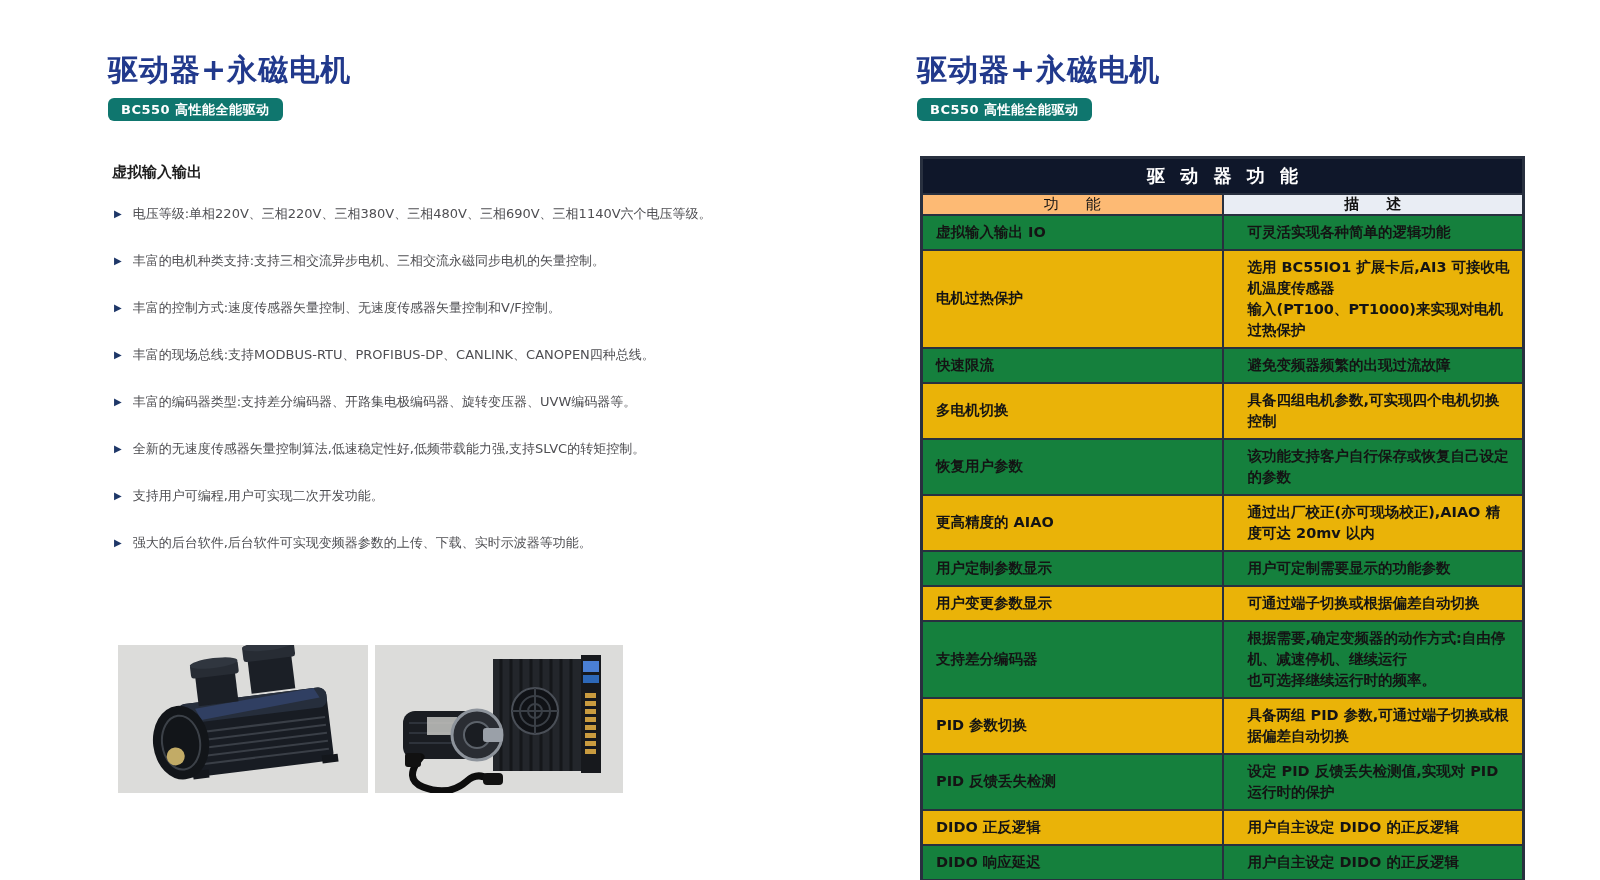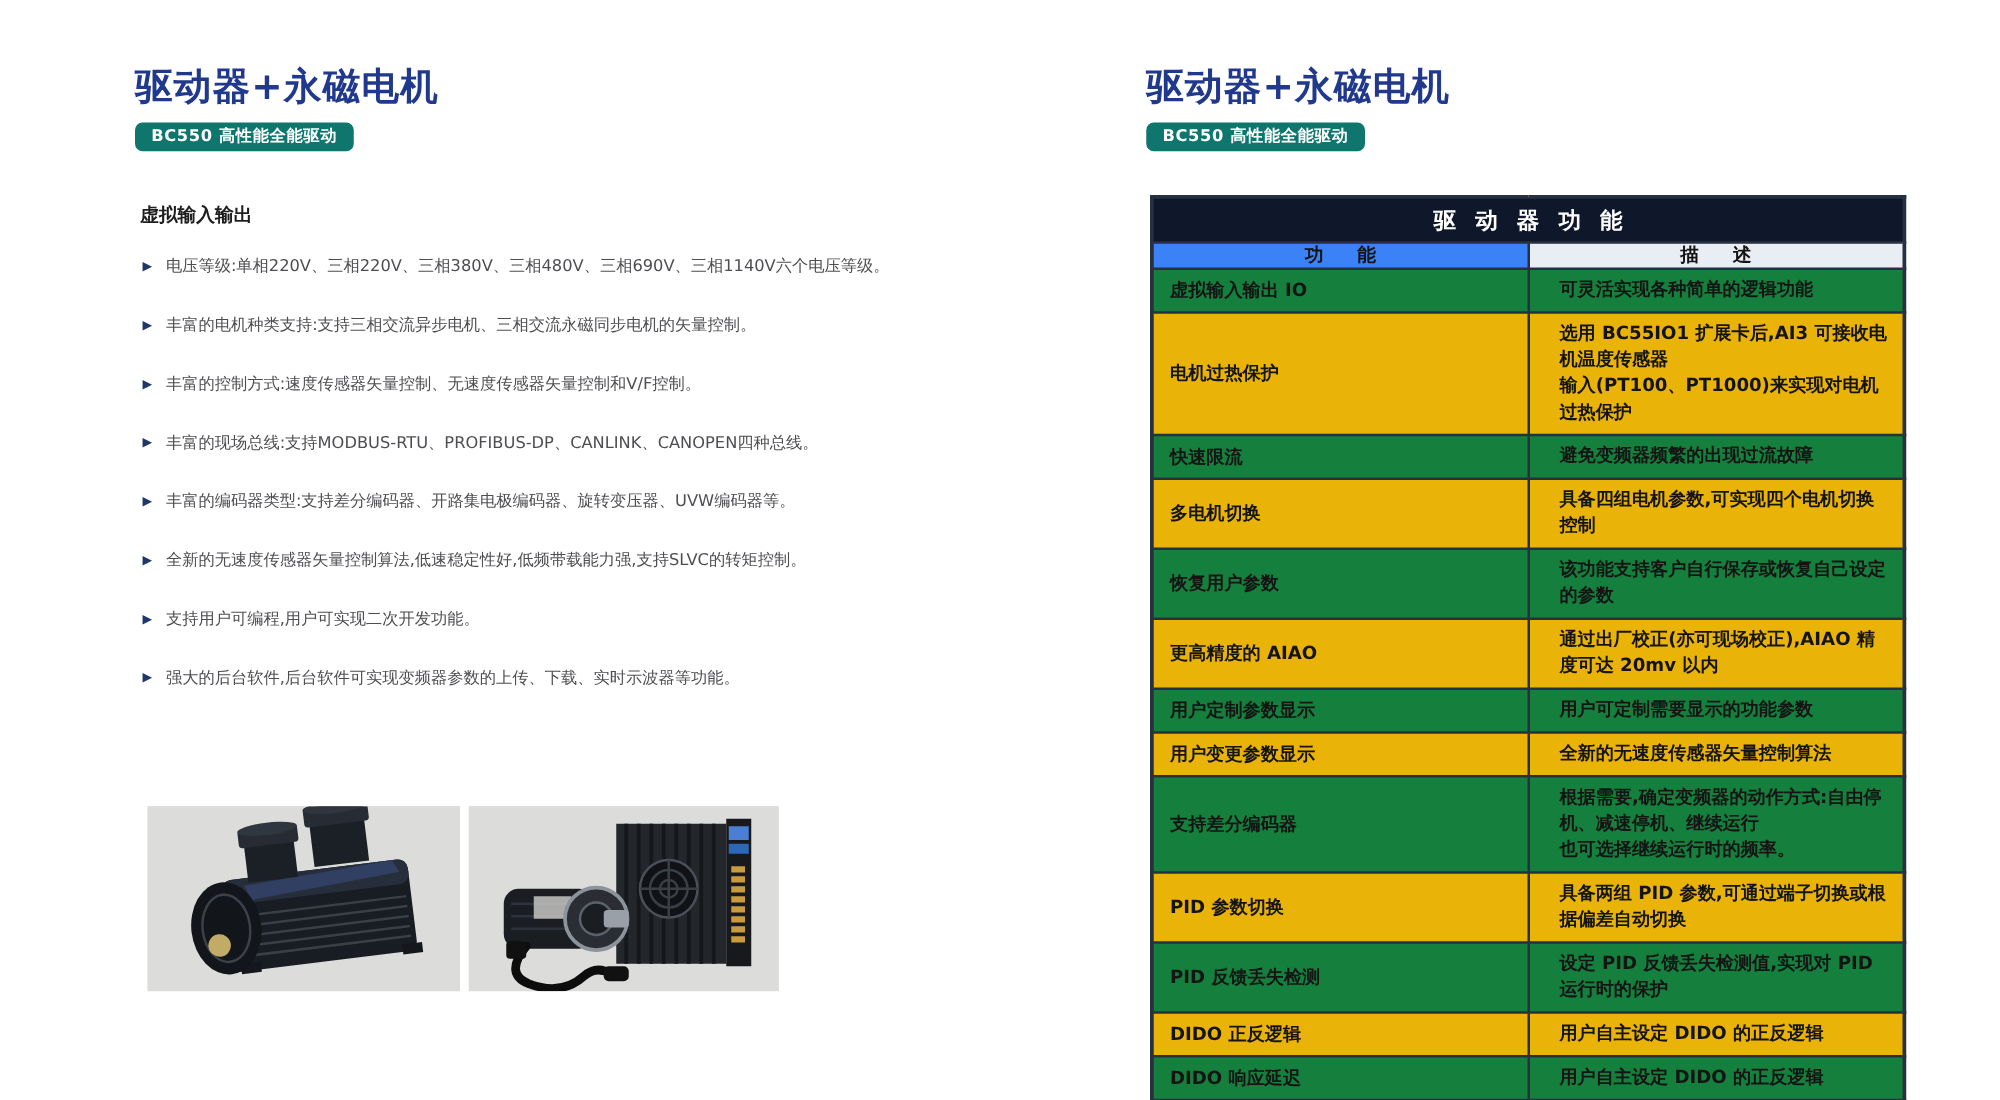--- a/index.html
+++ b/index.html
@@ -265,21 +265,21 @@
   <section class="panel right">
     <h1 class="page-title">驱动器+永磁电机</h1>
     <div class="badge">BC550 高性能全能驱动</div>
 
     <table class="func-table">
       <thead>
         <tr>
           <th class="t-title" colspan="2">驱动器功能</th>
         </tr>
         <tr class="cols">
-          <td class="func" style="background:#3b82f6;font-weight:700;text-align:center;letter-spacing:1.8em;text-indent:1.8em;font-size:15px;padding:0;">功能</td>
+          <td class="func" style="background:#fdba74;font-weight:400;text-align:center;letter-spacing:1.8em;text-indent:1.8em;font-size:15px;padding:0;">功能</td>
           <td style="background:#e9edf4;font-weight:700;text-align:center;letter-spacing:1.8em;text-indent:1.8em;font-size:15px;padding:0;">描述</td>
         </tr>
       </thead>
       <tbody>
 
           <tr>
             <td class="func">虚拟输入输出 IO</td>
             <td class="desc">可灵活实现各种简单的逻辑功能</td>
           </tr>
 
@@ -309,21 +309,21 @@
             <td class="desc">通过出厂校正(亦可现场校正),AIAO 精度可达 20mv 以内</td>
           </tr>
 
           <tr>
             <td class="func">用户定制参数显示</td>
             <td class="desc">用户可定制需要显示的功能参数</td>
           </tr>
 
           <tr class="shaded">
             <td class="func">用户变更参数显示</td>
-            <td class="desc">全新的无速度传感器矢量控制算法</td>
+            <td class="desc">可通过端子切换或根据偏差自动切换</td>
           </tr>
 
           <tr>
             <td class="func">支持差分编码器</td>
             <td class="desc">根据需要,确定变频器的动作方式:自由停机、减速停机、继续运行
 也可选择继续运行时的频率。</td>
           </tr>
 
           <tr class="shaded">
             <td class="func">PID 参数切换</td>

